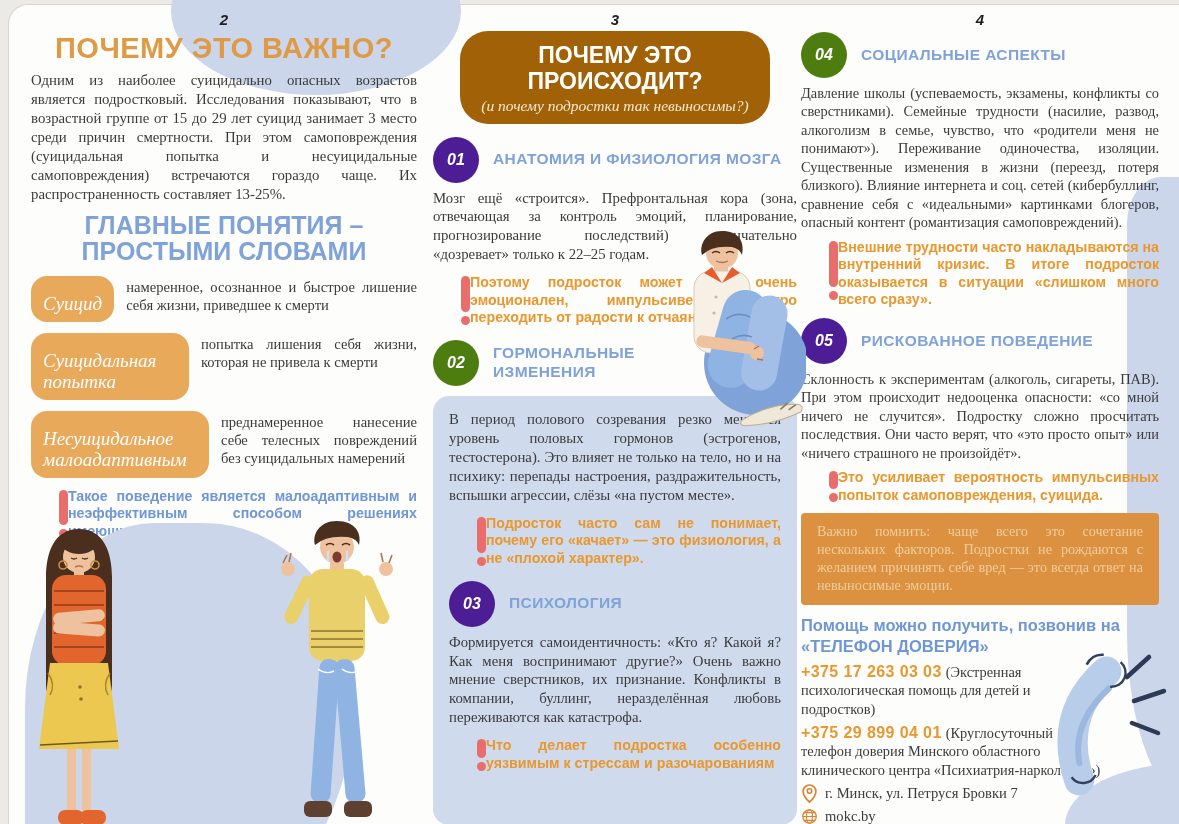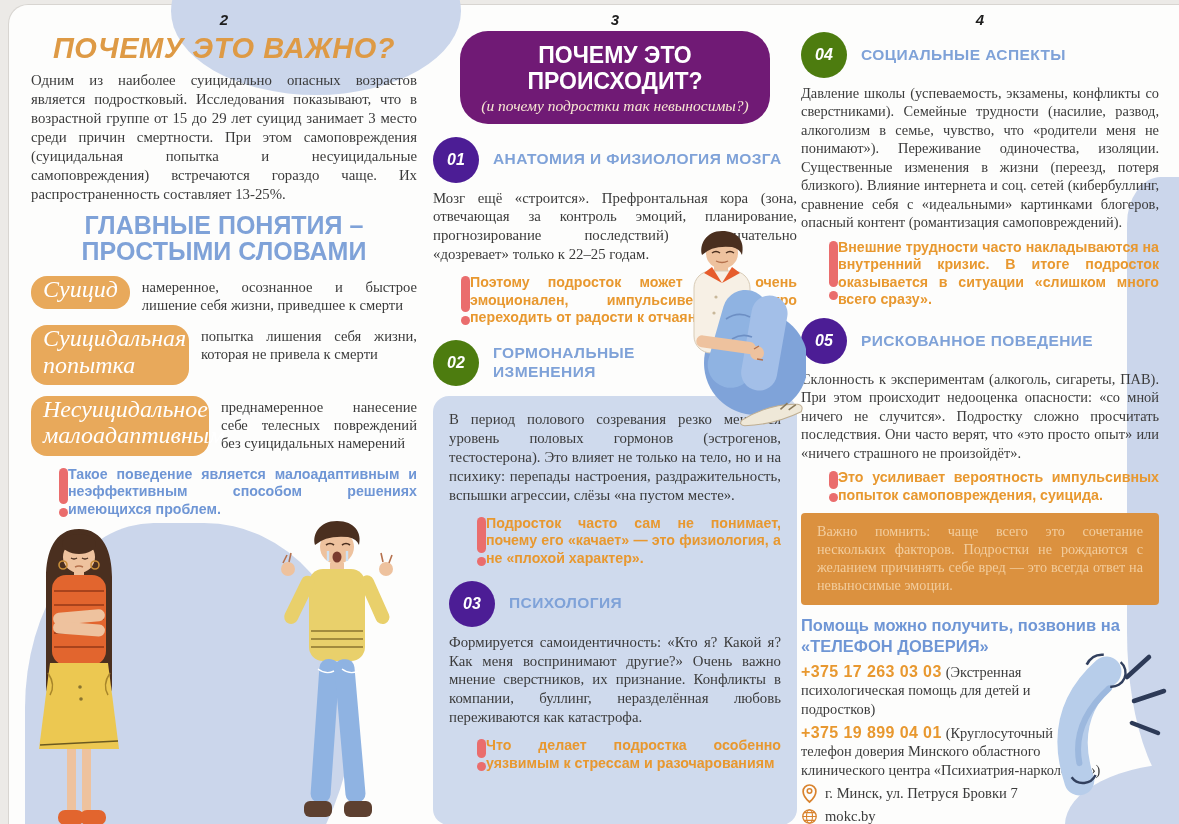--- a/index.html
+++ b/index.html
@@ -10,41 +10,41 @@
 
   .pnum { text-align:center; font-family:"Liberation Sans",sans-serif; font-weight:bold; font-style:italic;
           font-size:15px; color:#1d1d1d; padding-top:6px; position:relative; z-index:3; }
 
   .col { position:absolute; top:0; z-index:2; }
   .col-left { left:22px; width:386px; }
   .col-mid { left:424px; width:364px; height:820px; display:flex; flex-direction:column; }
   .col-right { left:792px; width:358px; }
 
   .title-orange { color:#DE9A45; font-family:"Liberation Sans",sans-serif; font-weight:bold;
-                  font-size:29px; letter-spacing:.5px; text-align:center; margin-top:4px;font-style:italic; }
+                  font-size:29px; letter-spacing:.5px; text-align:center; margin-top:4px; }
   .title-blue { color:#7FA2D8; font-family:"Liberation Sans",sans-serif; font-weight:bold;
                 font-size:25px; line-height:1.07; text-align:center; margin-top:8px; }
   .body-text { font-size:14.8px; line-height:1.28; text-align:justify; margin-top:6px; }
 
   .defs { margin-top:10px; }
   .def-row { display:flex; gap:12px; align-items:flex-start; margin-top:11px; }
-  .pill { flex:none; background:#E8A95B; color:#fff; font-style:italic; font-size:24px;
-          line-height:1.1; padding:0 12px 7px; border-radius:16px; }
+  .pill { flex:none; background:#E8A95B; color:#fff; font-style:italic; font-size:19px;
+          line-height:1.1; padding:18px 12px 7px; border-radius:16px; }
   .def-text { font-size:14.6px; line-height:1.24; text-align:justify; padding-top:2px; }
 
   .warn { display:flex; margin-top:10px;margin-left:28px; }
   .excl { flex:none; width:9px; display:flex; flex-direction:column; align-items:center; padding:2px 0; }
   .excl-bar { width:9px; flex:1; max-height:46px; border-radius:5px; background:#EA6D6D; }
   .excl-dot { flex:none; width:9px; height:9px; border-radius:50%; background:#EA6D6D; margin-top:4px; }
   .warn-text { font-family:"Liberation Sans",sans-serif; font-weight:bold; font-size:14.2px;
                line-height:1.24; text-align:justify; }
   .warn-blue { color:#6F96D5; }
   .warn-orange { color:#E8982F; }
 
-  .banner { background:#701a75; border-radius:28px; text-align:center; padding:12px 14px 9px;
+  .banner { background:#a16207; border-radius:28px; text-align:center; padding:12px 14px 9px;
             margin:3px auto 0; width:310px; }
   .banner-title { color:#fff; font-family:"Liberation Sans",sans-serif; font-weight:bold;
                   font-size:23px; line-height:1.12; }
   .banner-sub { color:#F8E9D3; font-style:italic; font-size:15.5px; margin-top:2px; }
 
   .sec { display:flex; align-items:center; gap:14px; margin-top:13px; }
   .sec-circle { flex:none; width:46px; height:46px; border-radius:50%; display:flex; align-items:center;
                 justify-content:center; color:#fff; font-family:"Liberation Sans",sans-serif;
                 font-weight:bold; font-style:italic; font-size:16px; }
   .c-blue { background:#4c1d95; } .c-orange { background:#4d7c0f; }
@@ -280,21 +280,21 @@
       <div class="help-title">
         <span>Помощь можно получить, позвонив на</span><br>
         <span>«ТЕЛЕФОН ДОВЕРИЯ»</span>
       </div>
       <div class="contacts">
         <div class="contact-row">
           <span class="phone-num">+375 17 263 03 03</span>
           <span class="contact-desc">(Экстренная психологическая помощь для детей и подростков)</span>
         </div>
         <div class="contact-row">
-          <span class="phone-num">+375 19 899 04 01</span>
+          <span class="phone-num">+375 29 899 04 01</span>
           <span class="contact-desc">(Круглосуточный телефон доверия Минского областного клинического центра «Психиатрия-наркология»)</span>
         </div>
         <div class="icon-row">
           <svg width="17" height="21" viewBox="0 0 24 28">
             <path d="M12,2 C7,2 3,6 3,11 c0,7 9,15 9,15 s9,-8 9,-15 C21,6 17,2 12,2 z" fill="none" stroke="#d9832e" stroke-width="2.4"></path>
             <circle cx="12" cy="10.5" r="3.2" fill="none" stroke="#d9832e" stroke-width="2.2"></circle>
           </svg>
           <span>г. Минск, ул. Петруся Бровки 7</span>
         </div>
         <div class="icon-row">

